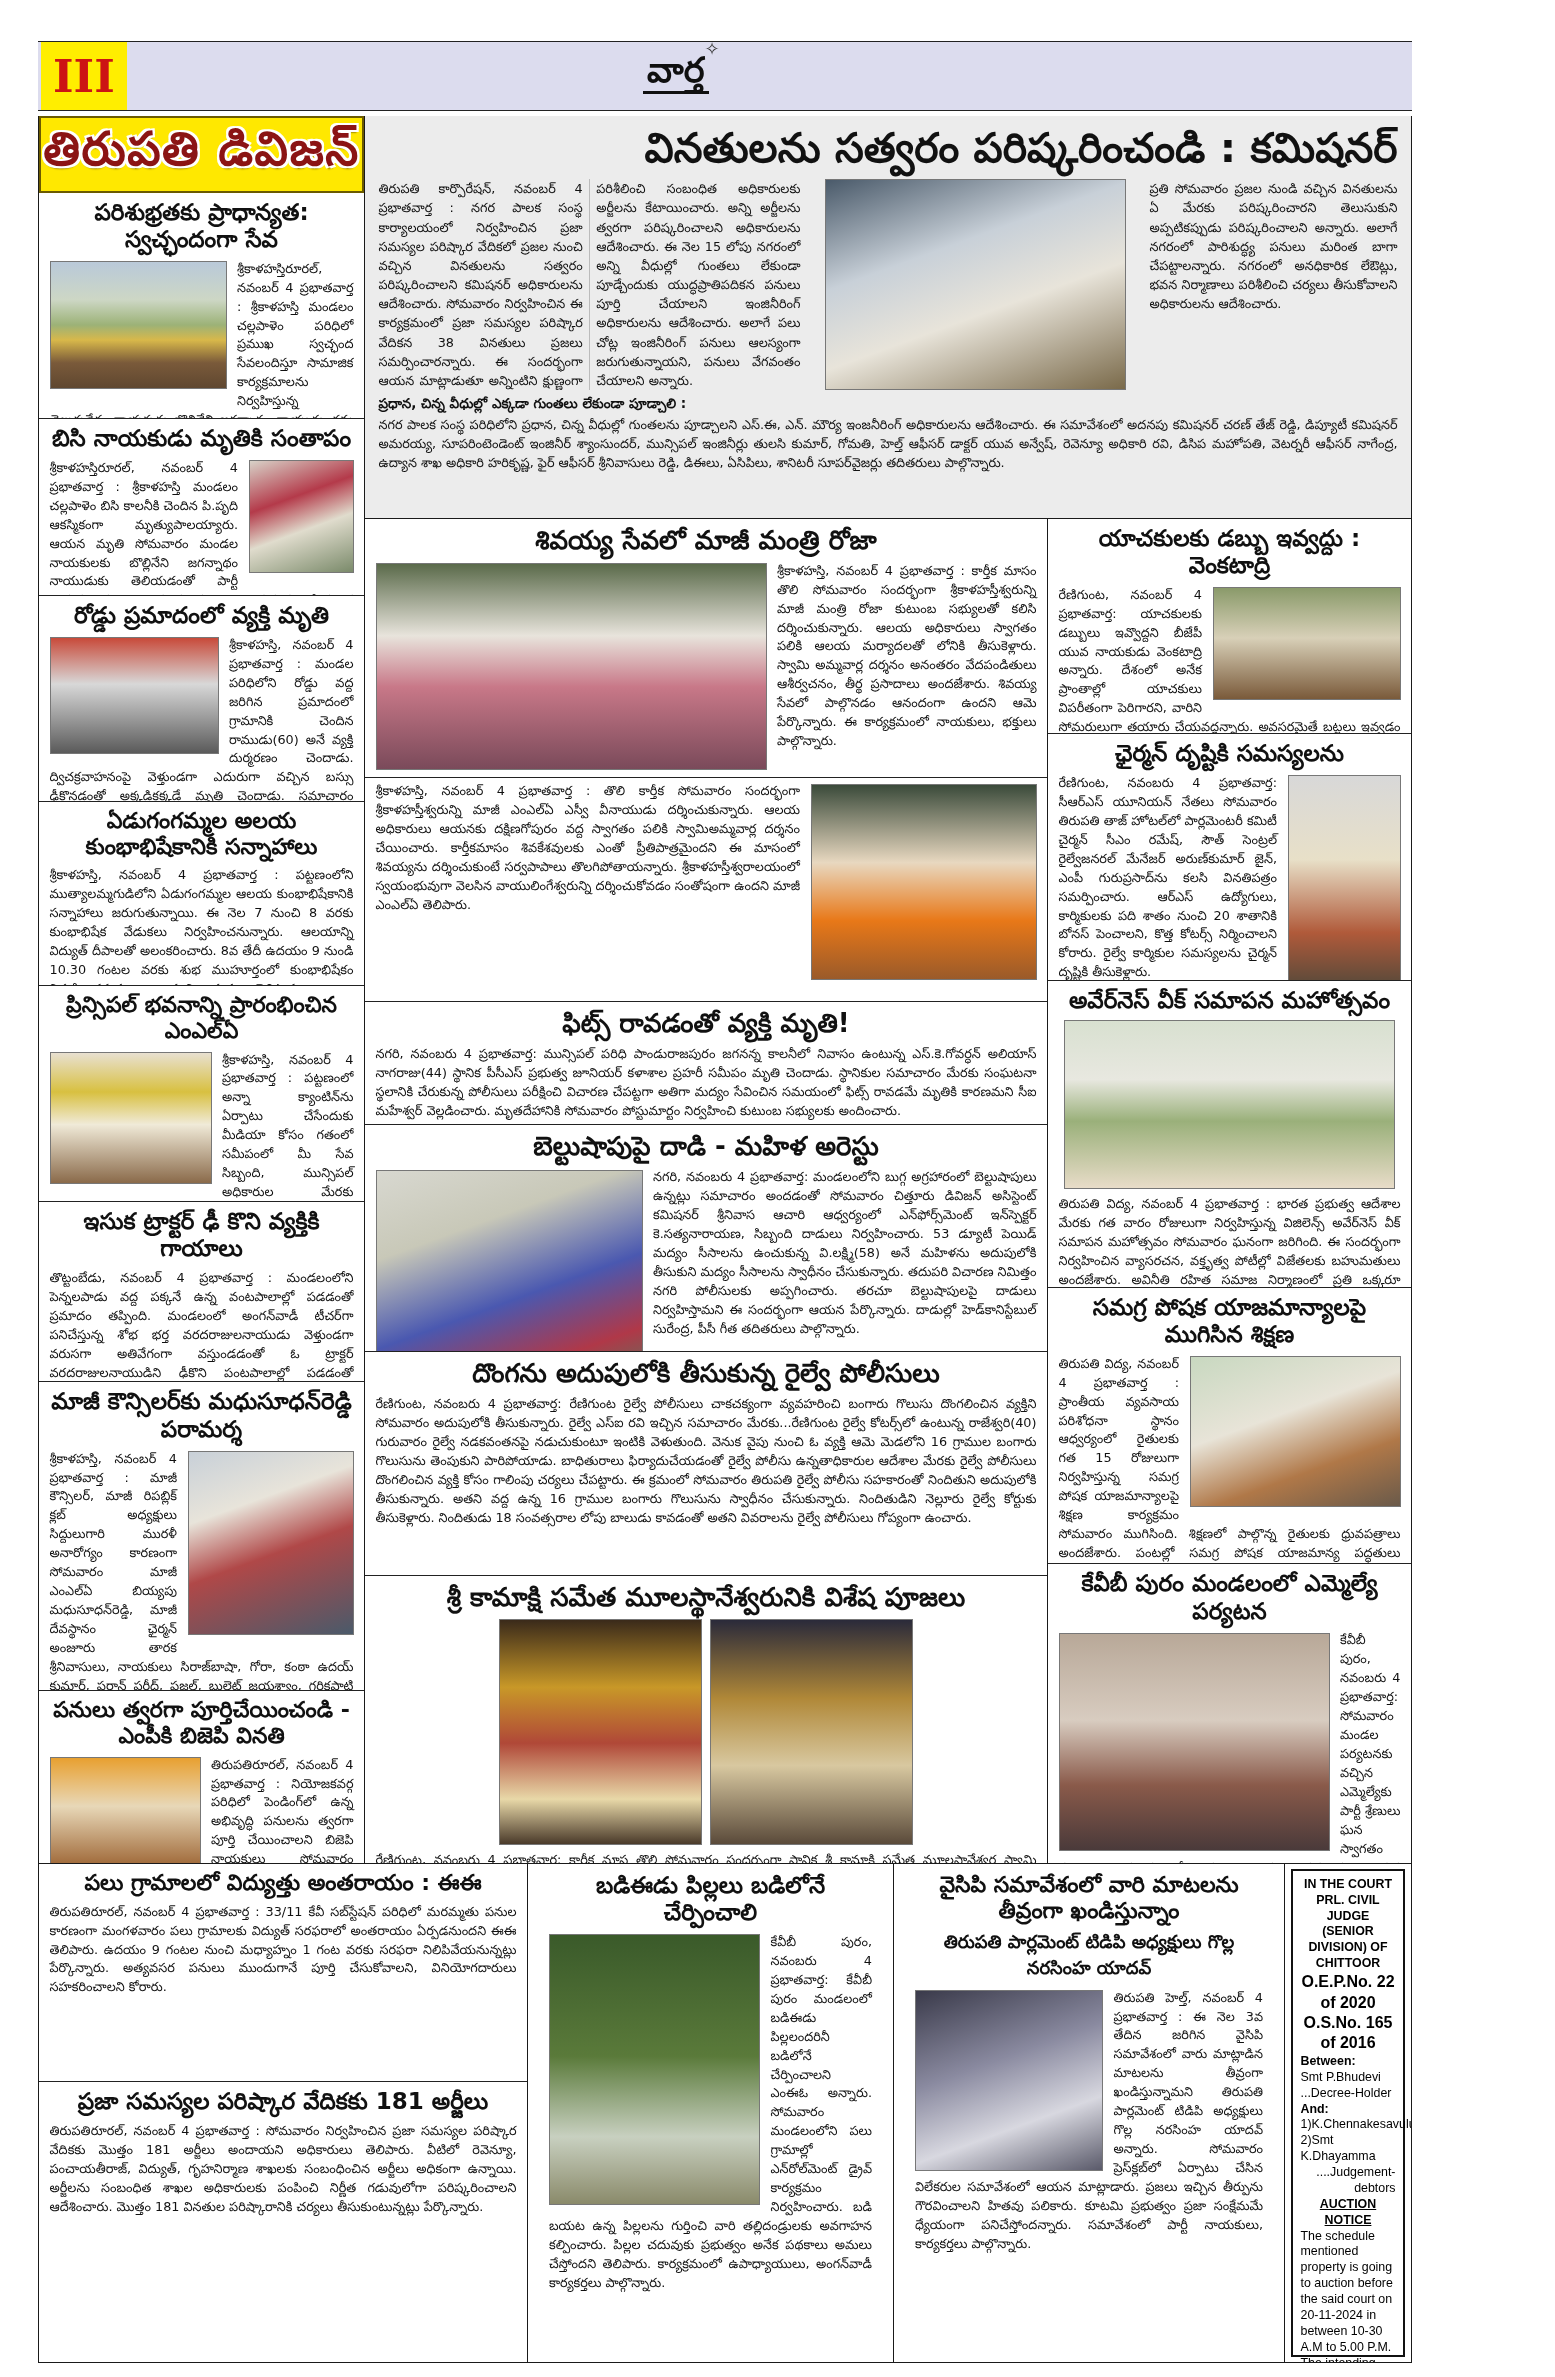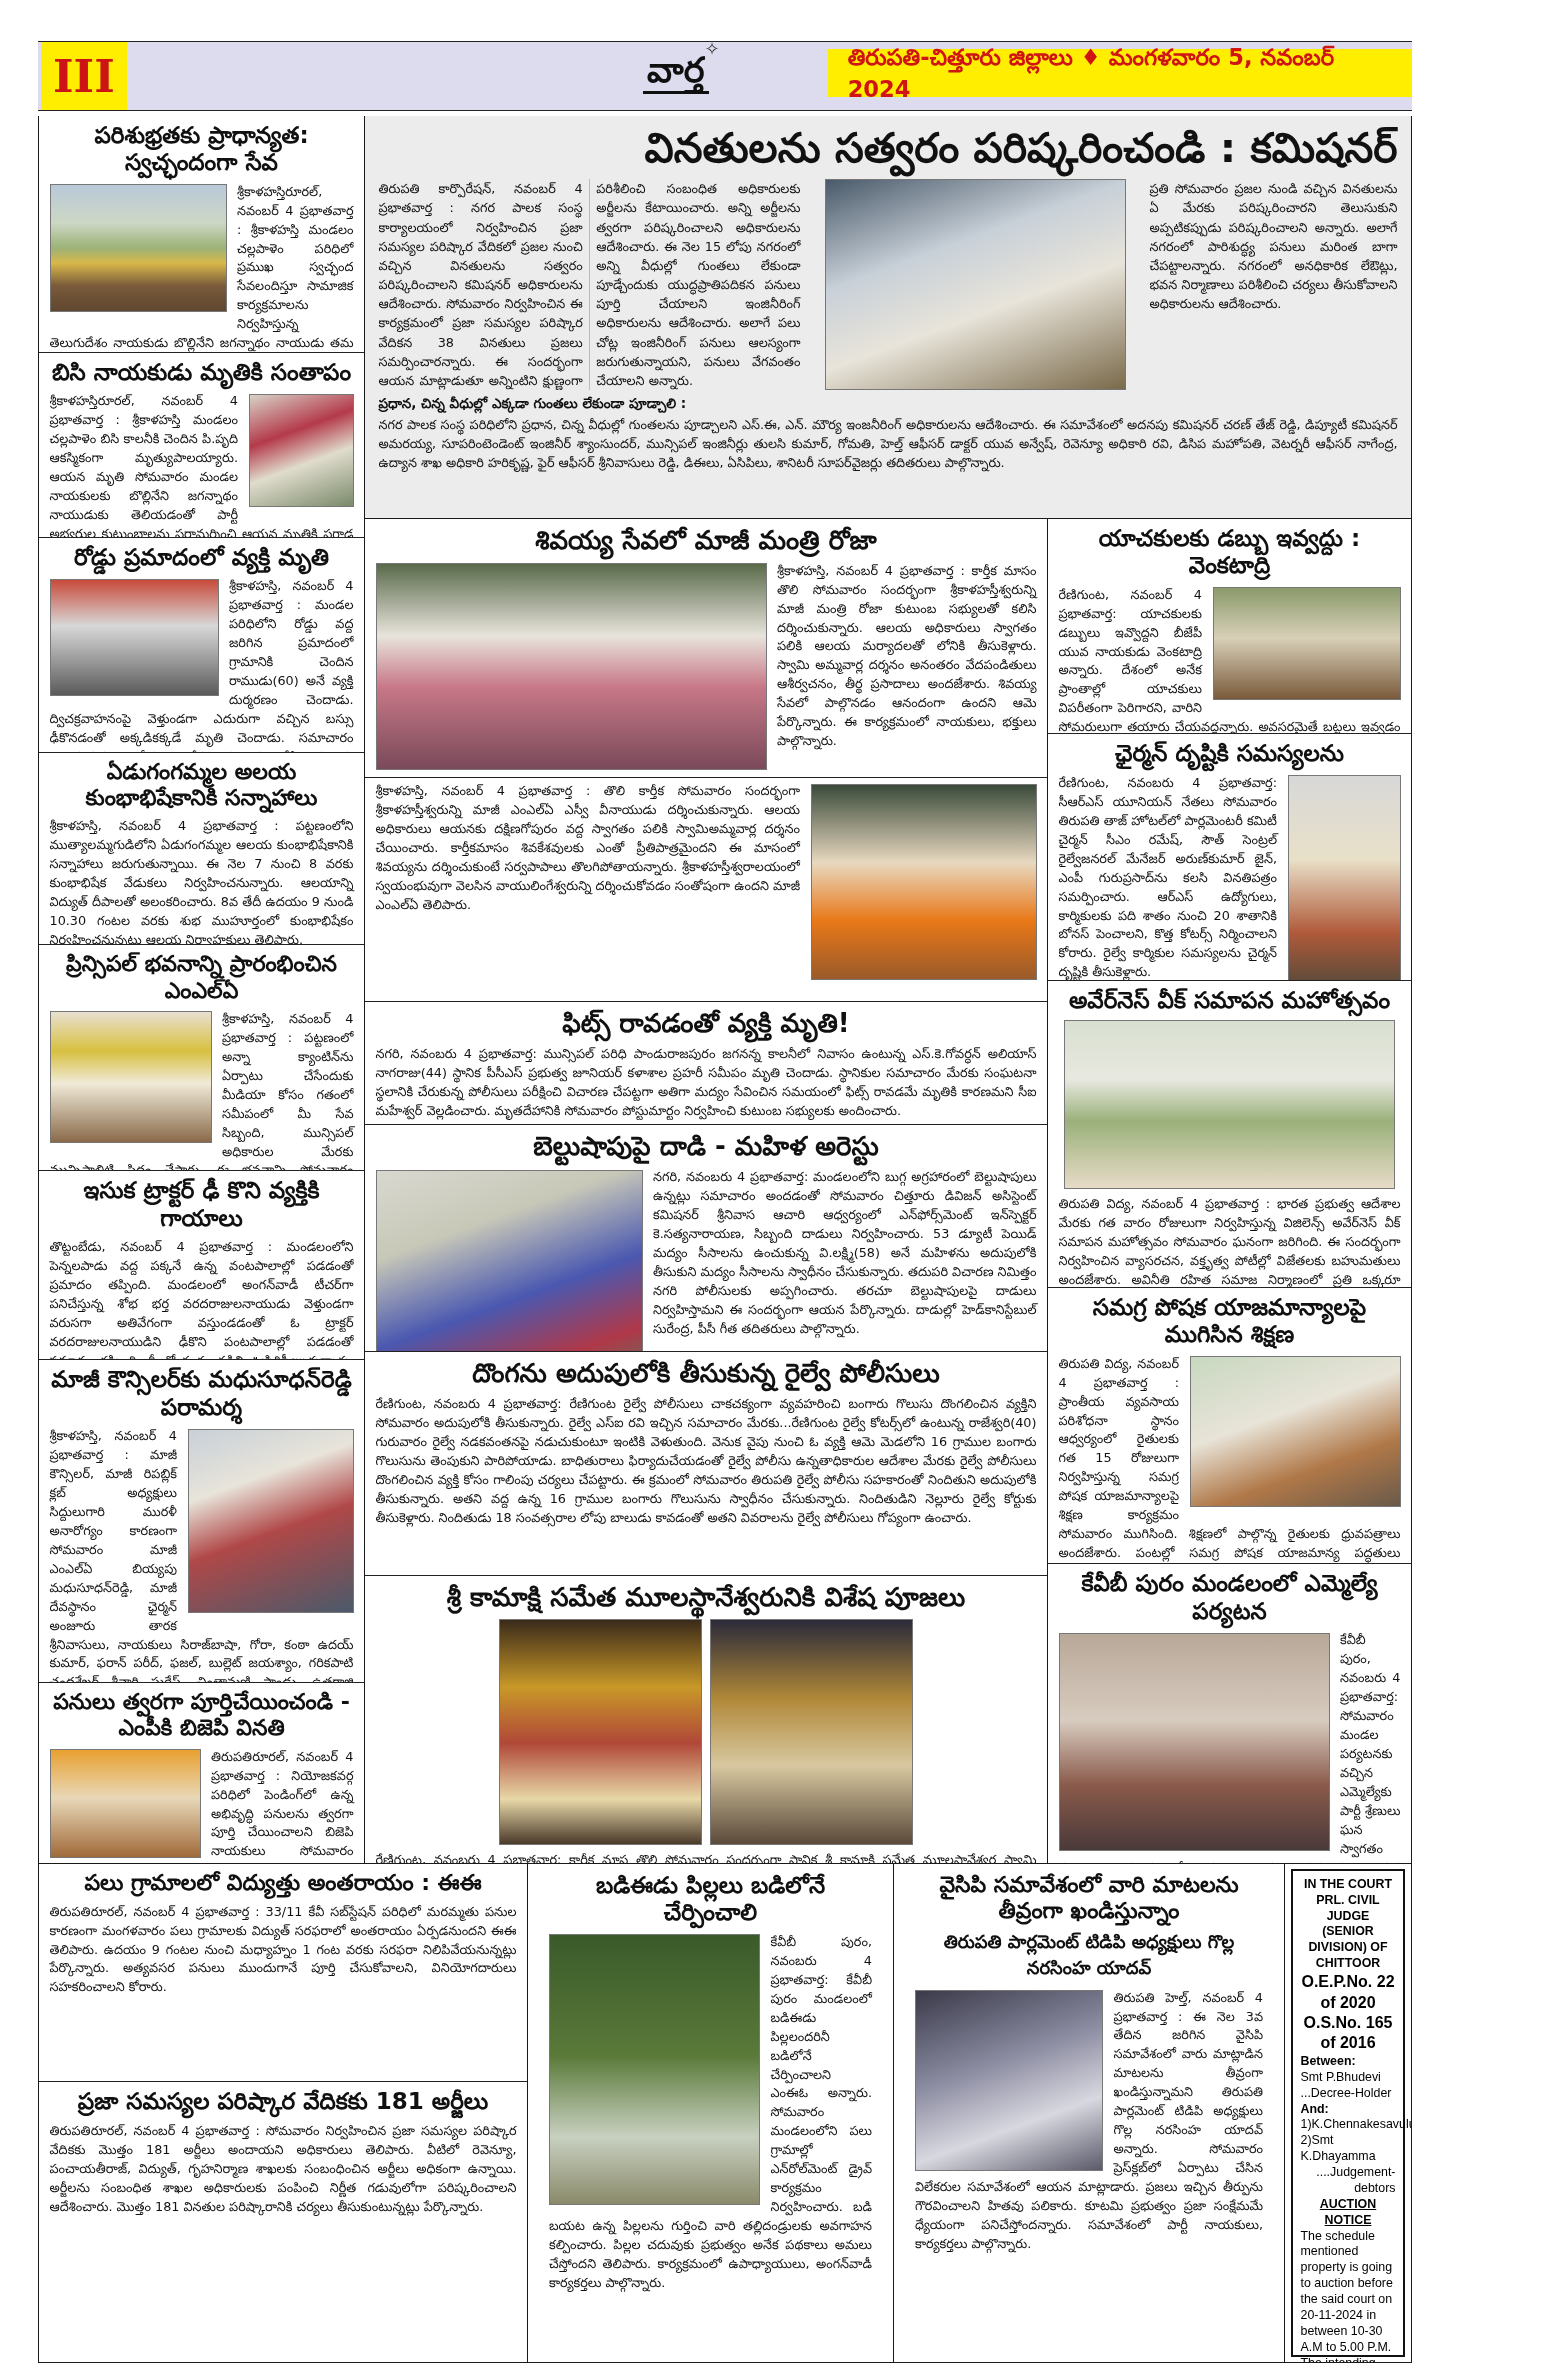--- a/index.html
+++ b/index.html
@@ -90,27 +90,29 @@
 
 <div class="page">
  <div class="sheet">
 
   <header class="topbar">
     <div class="pagenum">III</div>
     <div class="masthead">
       <span>వార్త</span>
       <span class="star">✧</span>
     </div>
-    <div class="datebox">తిరుపతి-చిత్తూరు జిల్లాలు ♦ మంగళవారం 5, నవంబర్ 2024</div>
   </header>
 
   <div class="content">
    <div class="maincols">
 
     <div class="col-left">
+      <div class="banner">
+        <span class="banner-text">తిరుపతి డివిజన్</span>
+      </div>
       <div class="art" style="flex:305 0 0">
         <div class="hl">పరిశుభ్రతకు ప్రాధాన్యత: స్వచ్ఛందంగా సేవ</div>
         <div class="photo ph-jcb fl" style="width:177px;height:128px"></div>
         <div class="bd">శ్రీకాళహస్తిరూరల్, నవంబర్ 4 ప్రభాతవార్త : శ్రీకాళహస్తి మండలం చల్లపాళెం పరిధిలో ప్రముఖ స్వచ్ఛంద సేవలందిస్తూ సామాజిక కార్యక్రమాలను నిర్వహిస్తున్న తెలుగుదేశం నాయకుడు బొల్లినేని జగన్నాథం నాయుడు తమ గ్రామం, చుట్టుపక్కల గ్రామాల్లో పరిశుభ్రతకు ప్రాధాన్యత ఇస్తున్నారు. ముఖ్యంగా శ్మశానానికి వెళ్ళు మార్గాల్లో దారులను బాగు చేయిస్తున్నారు. ఈ నేపధ్యంలో గతంలో గున్నేరి శ్మశాన దారిని బాగు చేయించిన ఆయన సోమవారం వాటిక దుస్థితిని గుర్తించారు. రాబోయే వర్షాకాలంను దృష్టిలో పెట్టుకొని పిచ్చిమొక్కలను ప్రత్యేకంగా జెసిబిలను ఏర్పాటు చేసి శుభ్రపరచారు. సహాయానికి ధన్యవాదాలు తెలిపారు.</div>
       </div>
       <div class="art" style="flex:235 0 0">
         <div class="hl">బిసి నాయకుడు మృతికి సంతాపం</div>
         <div class="photo ph-condole fr" style="width:105px;height:113px"></div>
         <div class="bd">శ్రీకాళహస్తిరూరల్, నవంబర్ 4 ప్రభాతవార్త : శ్రీకాళహస్తి మండలం చల్లపాళెం బిసి కాలనీకి చెందిన పి.పృది ఆకస్మికంగా మృత్యుపాలయ్యారు. ఆయన మృతి సోమవారం మండల నాయకులకు బొల్లినేని జగన్నాథం నాయుడుకు తెలియడంతో పార్టీ అభ్యర్థుల కుటుంబాలను పరామర్శించి ఆయన మృతికి ప్రగాఢ సానుభూతి తెలిపారు. వారి కుటుంబానికి అండగా ఉంటామని భరోసా ఇచ్చారు.</div>
       </div>

